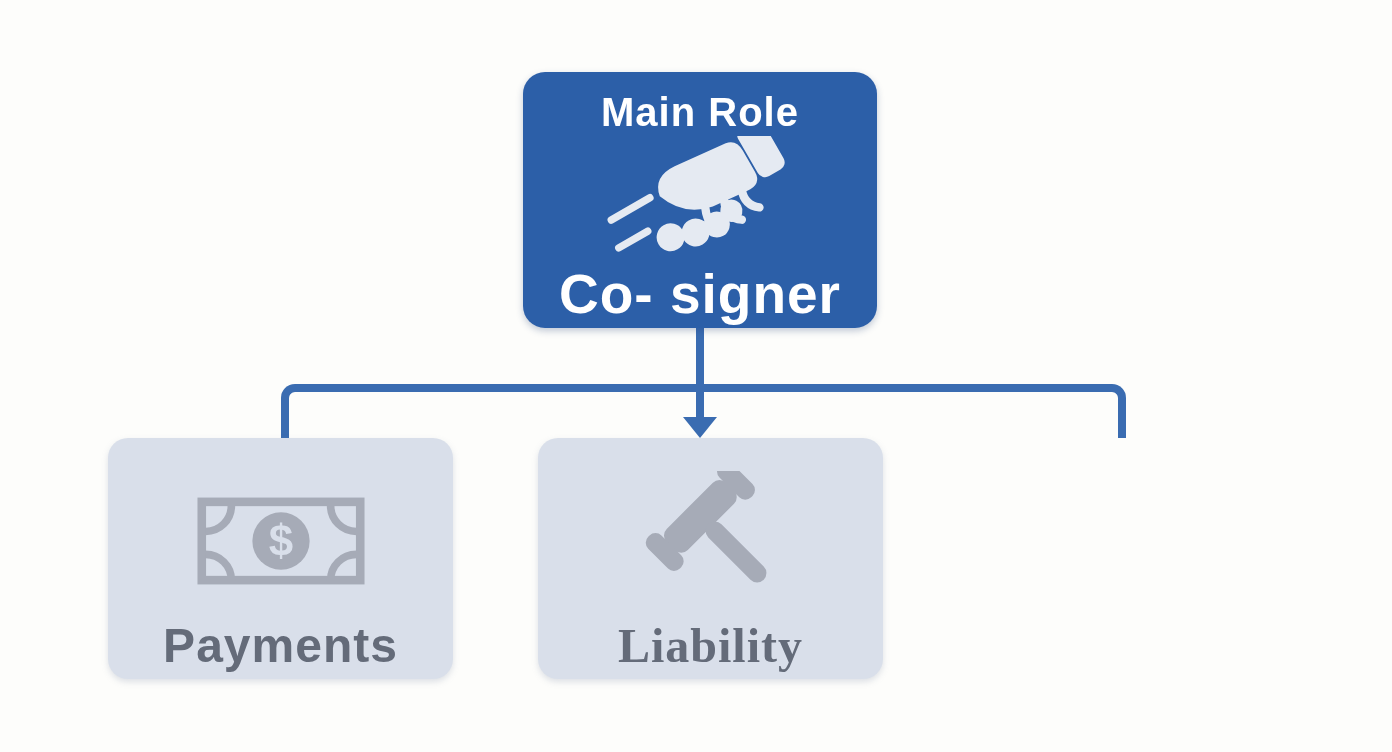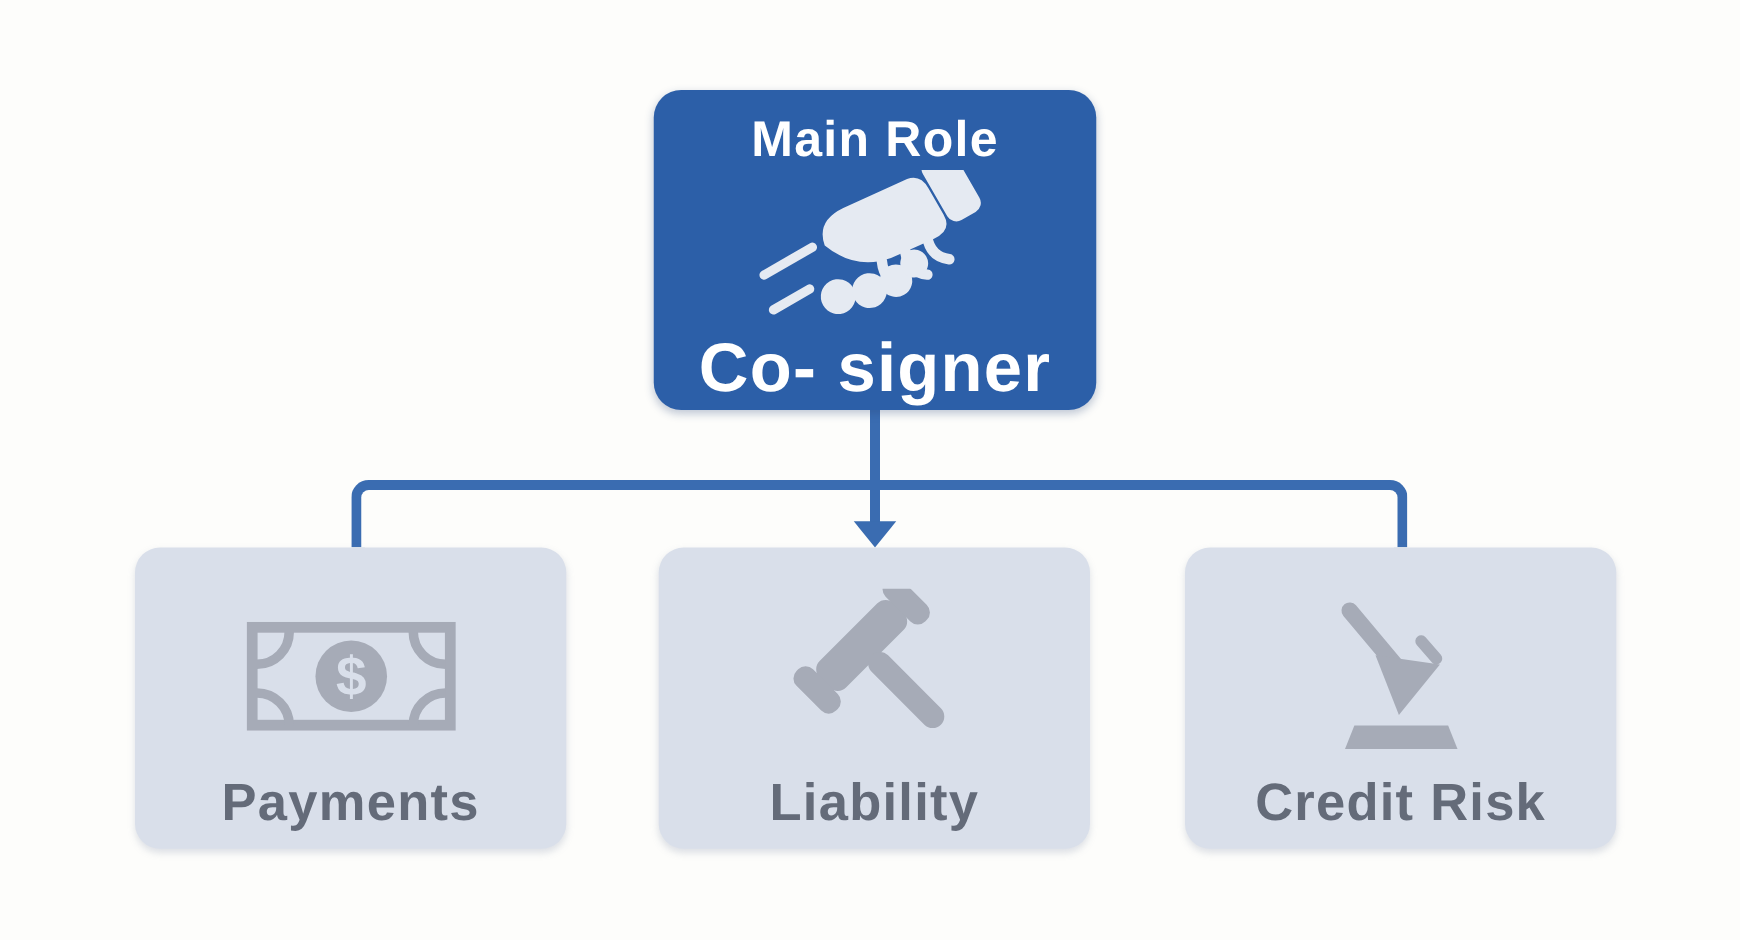--- a/index.html
+++ b/index.html
@@ -80,29 +80,29 @@
     position:absolute;
     top:438px;height:241px;width:345px;
     background:var(--child-box-fill,#d9dfea);
     border-radius:20px;
     box-shadow:0 3px 6px rgba(140,152,175,.28);
     display:flex;flex-direction:column;align-items:center;
     box-sizing:border-box;
     padding-top:28px;
   }
   .child-box.pos-1{left:108px;}
-  .child-box.pos-2{left:527px;}
+  .child-box.pos-2{left:538px;font-family:Liberation Serif, serif;}
   .child-box.pos-3{left:948px;}
   .child-icon{
     height:150px;display:flex;align-items:center;justify-content:center;
     color:var(--icon-gray,#a6abb7);
   }
   .child-label{
     color:var(--label-gray,#646b79);
-    font-size:42px;font-weight:bold;letter-spacing:1px;
+    font-size:48px;font-weight:bold;letter-spacing:1px;
     margin-top:2px;
   }
 </style>
 </head>
 <body>
 
 <div class="canvas">
 
   <div class="conn conn-elbow-left"></div>
   <div class="conn conn-elbow-right"></div>
@@ -161,27 +161,14 @@
           <rect x="25" y="32" width="90" height="32" rx="10"></rect>
           <rect x="6" y="24" width="20" height="48" rx="9"></rect>
           <rect x="114" y="24" width="20" height="48" rx="9"></rect>
           <rect x="60" y="60" width="20" height="84" rx="10"></rect>
         </g>
       </svg>
     </div>
     <div class="child-label">Liability</div>
   </div>
 
-  <div class="child-box pos-3">
-    <div class="child-icon">
-      <svg viewBox="0 0 160 140" width="150" height="132" aria-hidden="true">
-        <g fill="currentColor">
-          <path d="M36 14 L78 64" stroke="currentColor" stroke-width="14" stroke-linecap="round" fill="none"></path>
-          <path d="M97 40 L110 55" stroke="currentColor" stroke-width="10" stroke-linecap="round" fill="none"></path>
-          <polygon points="58,52 113,60 78,103"></polygon>
-          <path d="M40 112 L120 112 L128 132 L32 132 Z"></path>
-        </g>
-      </svg>
-    </div>
-    <div class="child-label">Credit Risk</div>
-  </div>
 
 </div>
 
 </body></html>

